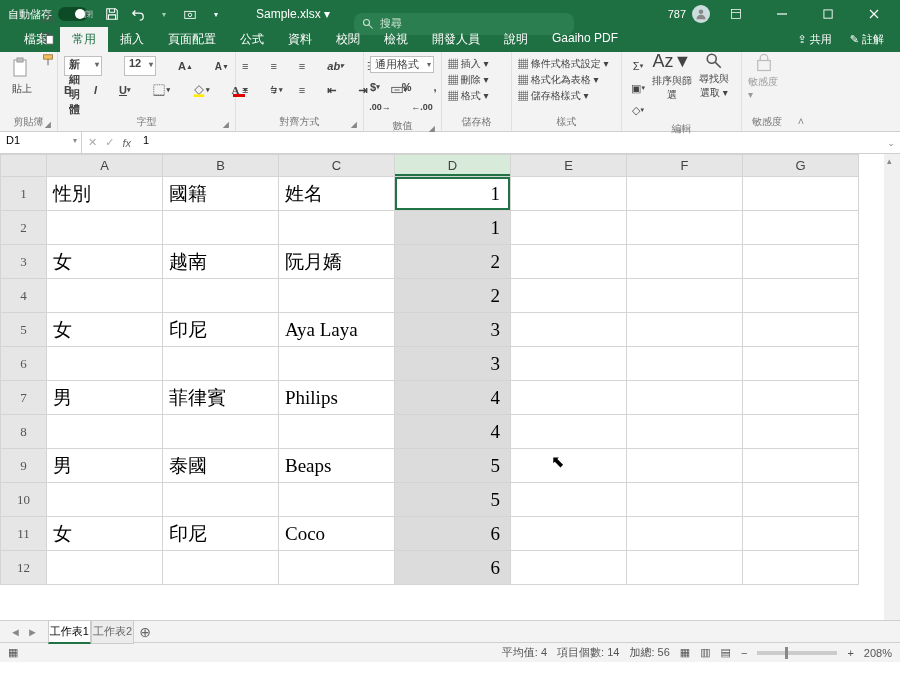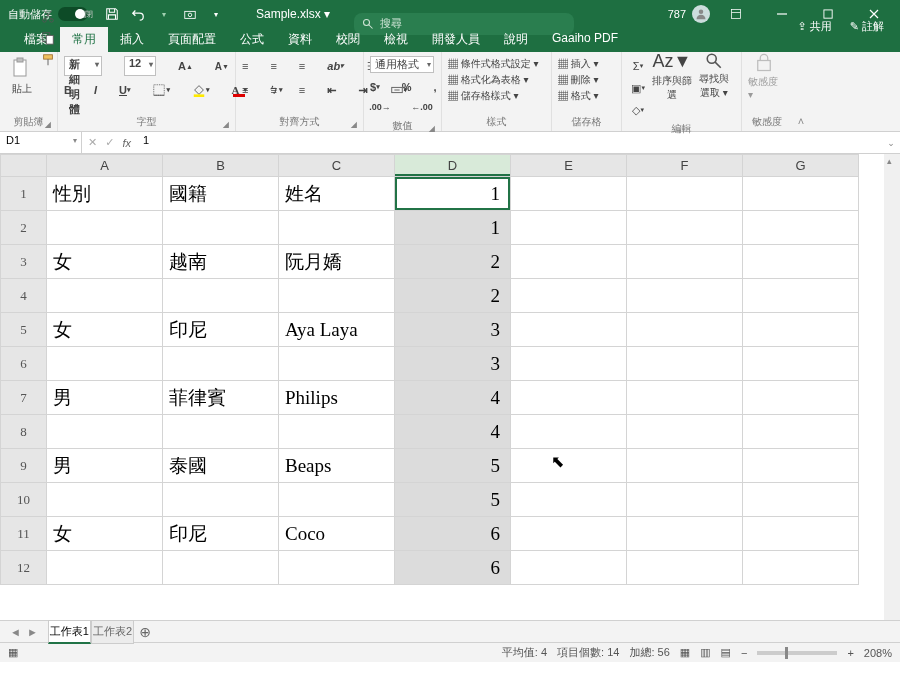--- a/index.html
+++ b/index.html
@@ -15,21 +15,21 @@
 .filename { margin-left: 24px; font-size: 12px; text-align: center; }
 .search { margin-left: 24px; width: 220px; height: 22px; background: #2a7e4f; border-radius: 8px; display: flex; align-items: center; padding: 8px 8px; gap: 6px; color: #cfe5d6; margin-top: 19px; }
 .titlebar .right { margin-left: auto; display: flex; align-items: center; gap: 6px; padding-right: 6px; }
 .avatar { width: 18px; height: 18px; border-radius: 50%; background: #cdd; color: #555; display: flex; align-items: center; justify-content: center; font-size: 10px; }
 .winbtn { width: 40px; height: 28px; display: flex; align-items: center; justify-content: center; cursor: pointer; }
 
 
 .tabs { height: 24px; background: #1e6f41; display: flex; align-items: flex-end; padding-left: 12px; gap: 0; color: #fff; font-size: 12px; }
 .tab { padding: 4px 12px; cursor: pointer; }
 .tab.active { background: #f3f3f3; color: #217346; }
-.tabs .right { margin-left: auto; display: flex; gap: 6px; padding-right: 10px; padding-bottom: 16px; }
+.tabs .right { margin-left: auto; display: flex; gap: 6px; padding-right: 10px; padding-bottom: 3px; }
 .tabs .rbtn { background: transparent; color: #fff; font-size: 11px; padding: 2px 6px; border: none; cursor: pointer; }
 
 
 .ribbon { height: 80px; background: #f3f3f3; border-bottom: 1px solid #d0d0d0; display: flex; font-size: 11px; color: #444; }
 .group { border-right: 1px solid #e0e0e0; padding: 4px 6px 2px 6px; display: flex; flex-direction: column; height: 100%; }
 .group .label { margin-top: auto; text-align: center; color: #777; font-size: 10px; padding-top: 2px; position: relative; }
 .group .label .launcher { position: absolute; right: 0; bottom: 0; font-size: 8px; color: #888; }
 .grow { display: flex; gap: 22px; align-items: center; font-weight: bold; }
 .icnbtn { width: 20px; height: 20px; display: inline-flex; align-items: center; justify-content: center; border-radius: 2px; cursor: pointer; }
 .ddl { border: 1px solid #c0c0c0; background: #fff; height: 20px; font-size: 11px; padding: 0 14px 0 4px; position: relative; }
@@ -283,36 +283,36 @@
       <span class="icnbtn">%</span>
       <span class="icnbtn">,</span>
     </div>
     <div class="grow">
       <span class="icnbtn" style="font-size:9px">.00→</span>
       <span class="icnbtn" style="font-size:9px">←.00</span>
     </div>
     <div class="label"><span>數值</span><span class="launcher">◢</span></div>
   </div>
 
+  <div class="group" style="width:70px">
+    <div style="font-size:10px;line-height:16px">
+      <div>▦ <span>插入 ▾</span></div>
+      <div>▦ <span>刪除 ▾</span></div>
+      <div>▦ <span>格式 ▾</span></div>
+    </div>
+    <div class="label"><span>儲存格</span></div>
+  </div>
+
   <div class="group" style="width:110px">
     <div style="font-size:10px;line-height:16px">
       <div>▦ <span>條件式格式設定 ▾</span></div>
       <div>▦ <span>格式化為表格 ▾</span></div>
       <div>▦ <span>儲存格樣式 ▾</span></div>
     </div>
     <div class="label"><span>樣式</span></div>
-  </div>
-
-  <div class="group" style="width:70px">
-    <div style="font-size:10px;line-height:16px">
-      <div>▦ <span>插入 ▾</span></div>
-      <div>▦ <span>刪除 ▾</span></div>
-      <div>▦ <span>格式 ▾</span></div>
-    </div>
-    <div class="label"><span>儲存格</span></div>
   </div>
 
   <div class="group" style="width:120px">
     <div style="display:flex;gap:4px;align-items:flex-start">
       <div style="display:flex;flex-direction:column;gap:2px;font-size:11px">
         <span class="icnbtn">Σ<span style="font-size:7px">▾</span></span>
         <span class="icnbtn">▣<span style="font-size:7px">▾</span></span>
         <span class="icnbtn">◇<span style="font-size:7px">▾</span></span>
       </div>
       <div class="vbig" style="width:40px">

